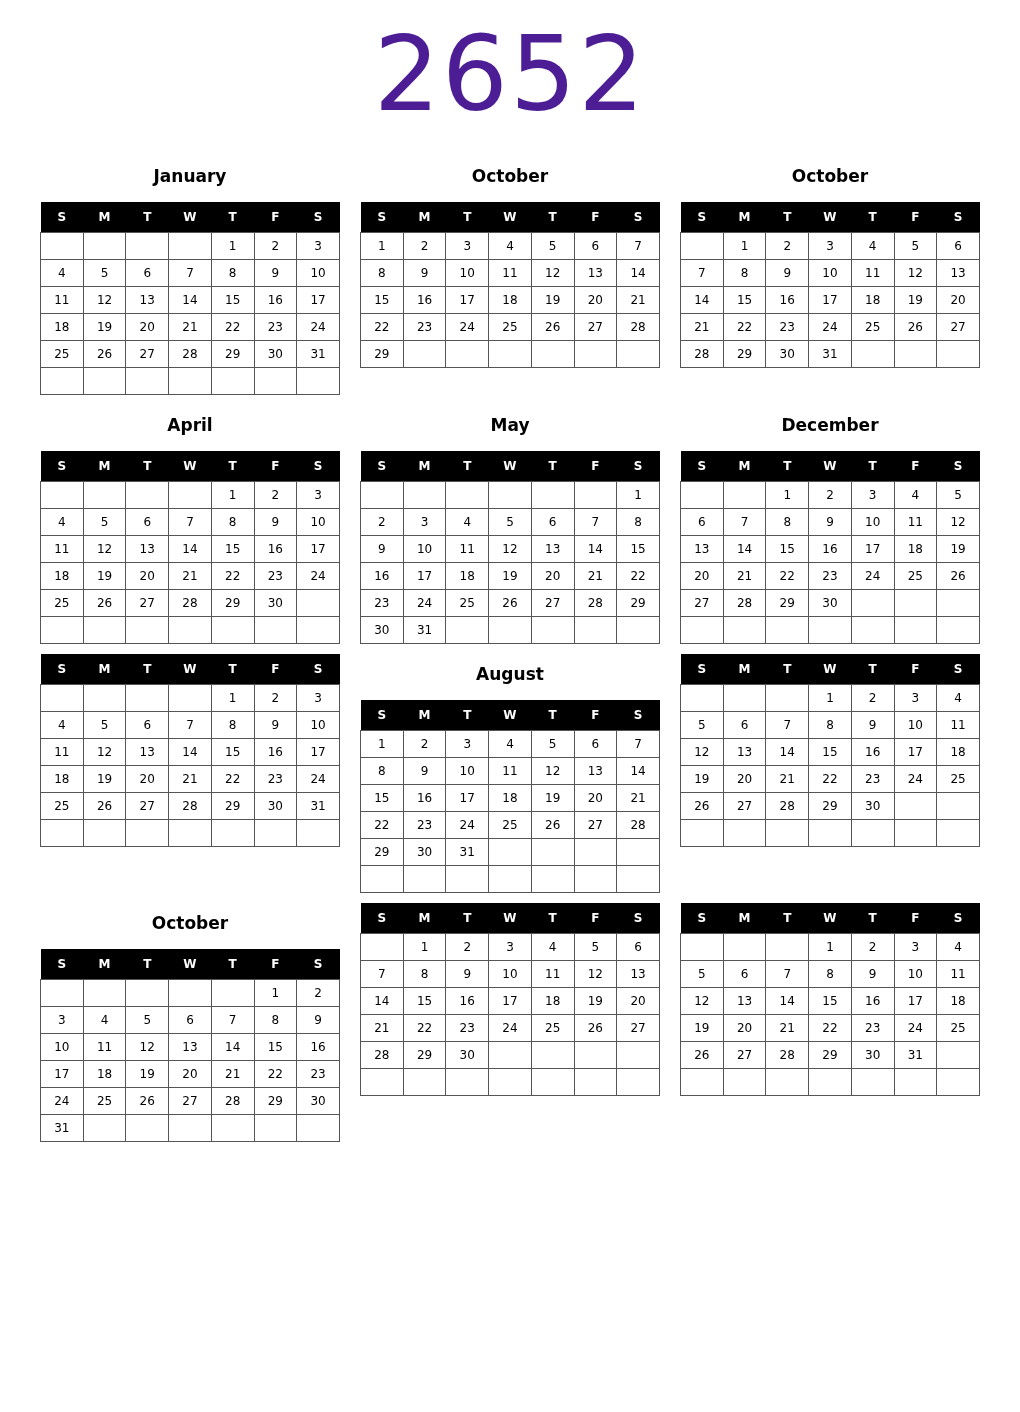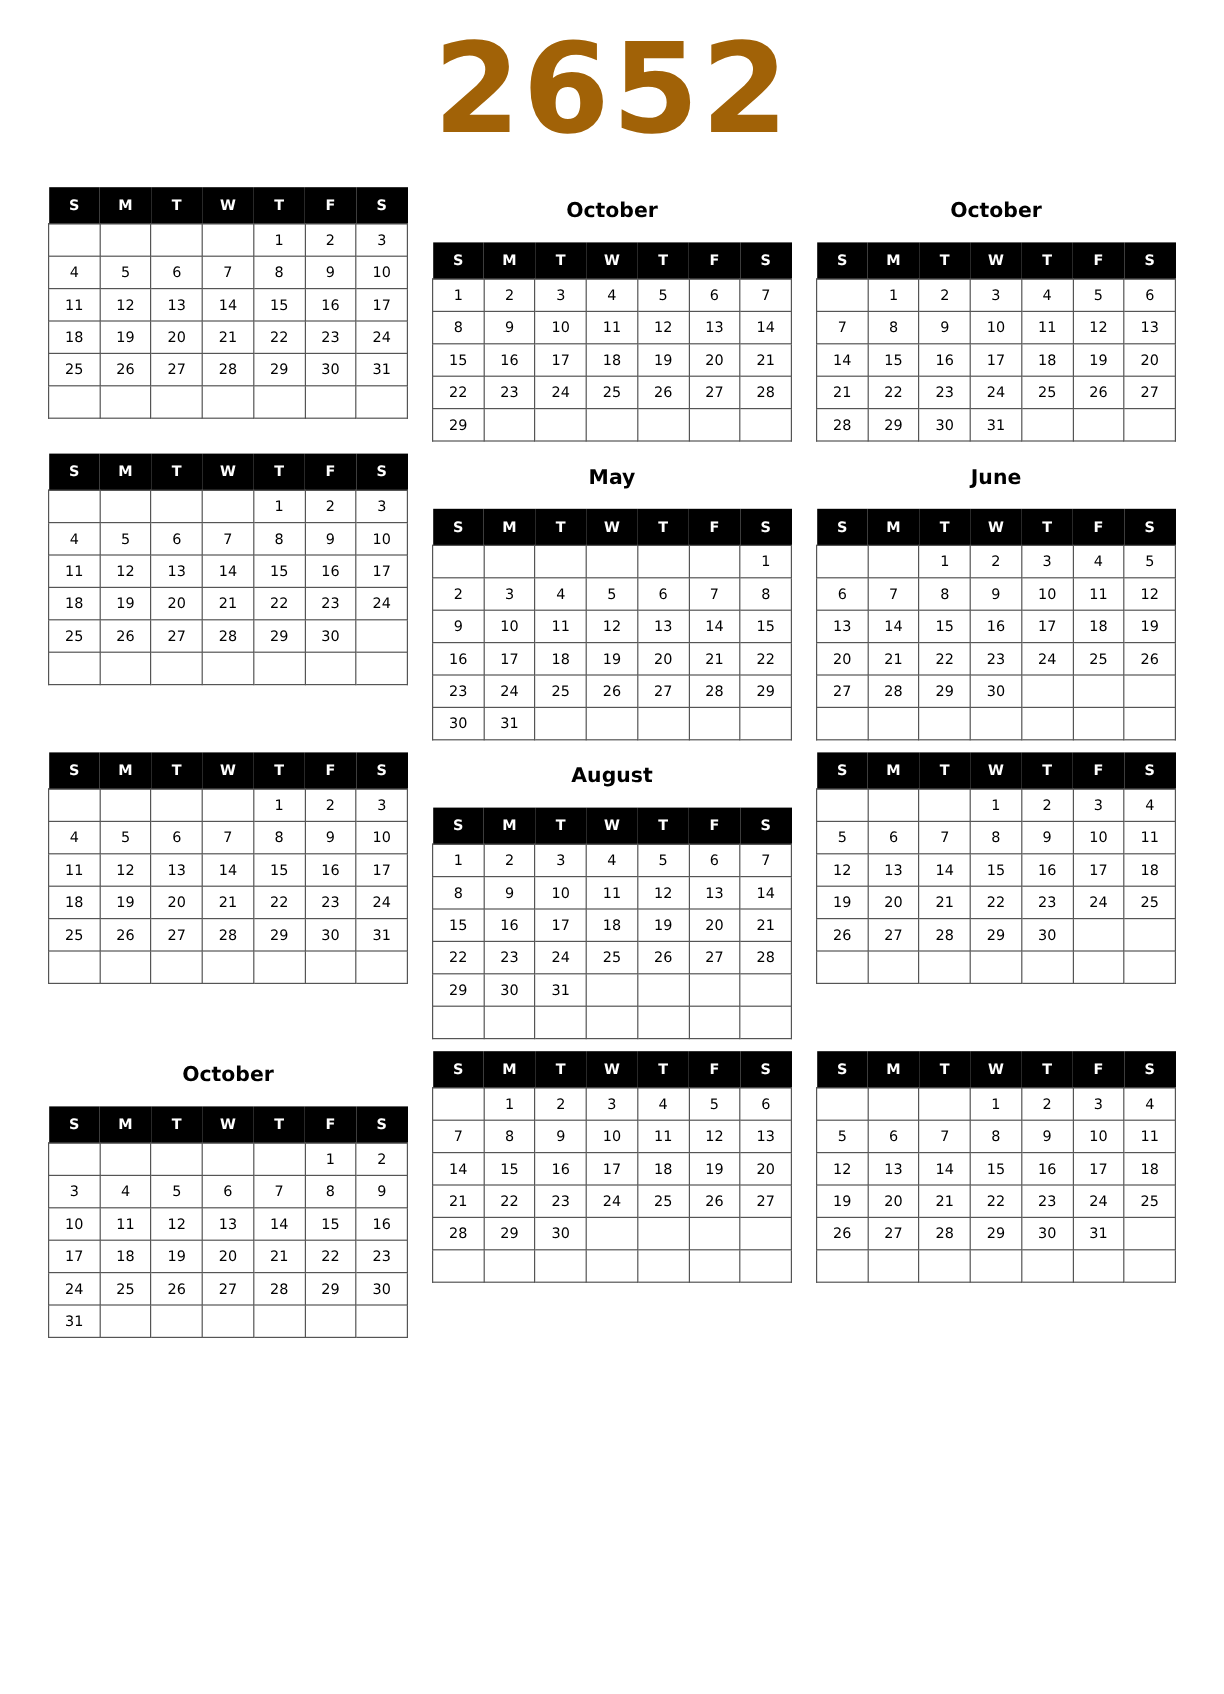--- a/index.html
+++ b/index.html
@@ -18,26 +18,26 @@
   .page {
     width: 1020px;
     height: 1412px;
     box-sizing: border-box;
     padding: 0;
     position: relative;
   }
   .year-title {
     text-align: center;
     font-size: 104px;
-    font-weight: bold;
+    font-weight: normal;
     letter-spacing: 2px;
     line-height: 1;
     padding-top: 22px;
     padding-bottom: 0;
-    color: #a16207;
+    color: #4c1d95;
     font-family: "DejaVu Sans", sans-serif;
   }
   .months-grid {
     margin-top: 30px;
     display: grid;
     grid-template-columns: repeat(3, 300px);
     justify-content: center;
     column-gap: 20px;
     row-gap: 0px;
   }
@@ -83,20 +83,21 @@
     color: transparent;
   }
 </style>
 </head>
 <body>
 
 <div class="page">
   <div class="year-title">2652</div>
   <div class="months-grid">
       <div class="month">
+        <div class="month-name">January</div>
         <table class="cal">
           <thead>
             <tr>
               <th>S</th>
               <th>M</th>
               <th>T</th>
               <th>W</th>
               <th>T</th>
               <th>F</th>
               <th>S</th>
@@ -280,20 +281,21 @@
               <td>30</td>
               <td>31</td>
               <td class="empty"></td>
               <td class="empty"></td>
               <td class="empty"></td>
             </tr>
           </tbody>
         </table>
       </div>
       <div class="month">
+        <div class="month-name">April</div>
         <table class="cal">
           <thead>
             <tr>
               <th>S</th>
               <th>M</th>
               <th>T</th>
               <th>W</th>
               <th>T</th>
               <th>F</th>
               <th>S</th>
@@ -423,21 +425,21 @@
               <td class="empty"></td>
               <td class="empty"></td>
               <td class="empty"></td>
               <td class="empty"></td>
               <td class="empty"></td>
             </tr>
           </tbody>
         </table>
       </div>
       <div class="month">
-        <div class="month-name">June</div>
+        <div class="month-name">December</div>
         <table class="cal">
           <thead>
             <tr>
               <th>S</th>
               <th>M</th>
               <th>T</th>
               <th>W</th>
               <th>T</th>
               <th>F</th>
               <th>S</th>

